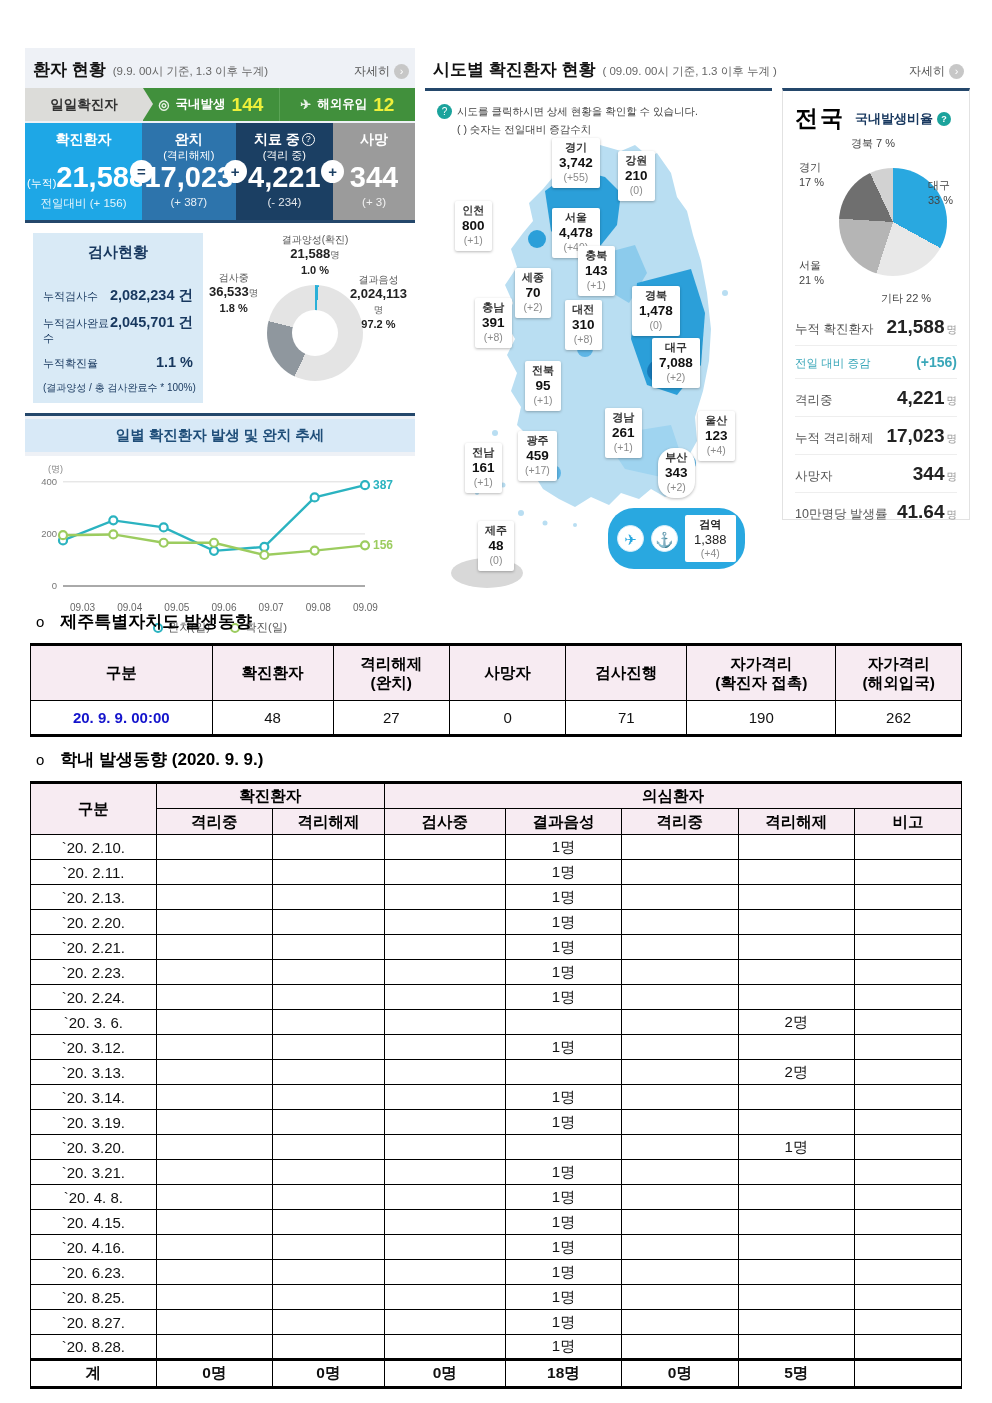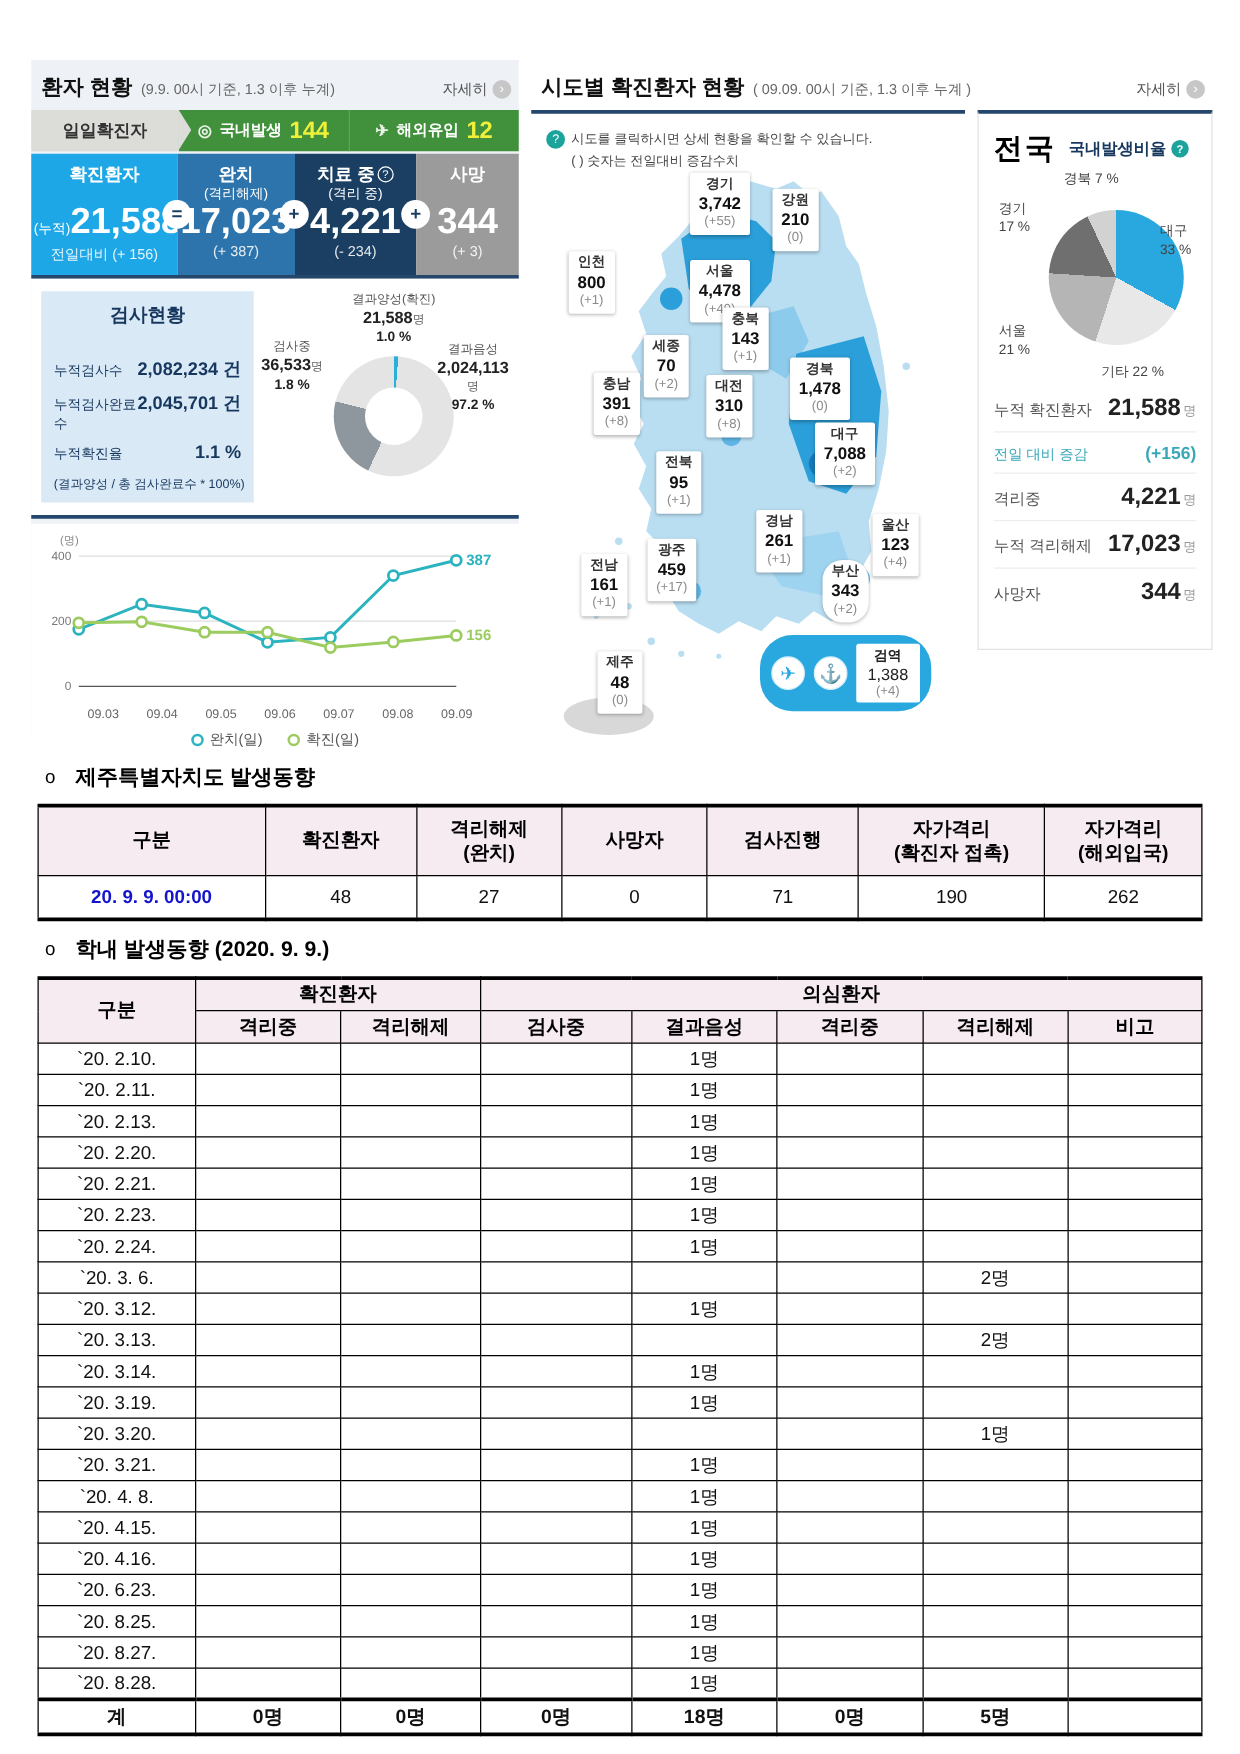--- a/index.html
+++ b/index.html
@@ -191,20 +191,21 @@
       </div>
       <div class="dlabel dl-neg">
         <span>결과음성</span><br>
         <b>2,024,113</b><br>
         <span class="u">명</span><br>
         <b class="pct">97.2 %</b>
       </div>
     </div>
   </div>
   <div class="navline"></div>
+  <div class="ctitle">일별 확진환자 발생 및 완치 추세</div>
   <div class="chartcard">
     <svg id="trendSvg" width="374" height="138" viewBox="0 0 374 138">
         <text x="34" y="10" text-anchor="end" font-size="9" fill="#888">(명)</text>
         <line x1="34" y1="124" x2="336" y2="124" stroke="#555" stroke-width="1"></line>
         <text x="28" y="127" text-anchor="end" font-size="9.5" fill="#777">0</text>
         <line x1="34" y1="71.90697674418604" x2="336" y2="71.90697674418604" stroke="#ddd" stroke-width="1"></line>
         <text x="28" y="74.90697674418604" text-anchor="end" font-size="9.5" fill="#777">200</text>
         <line x1="34" y1="19.813953488372093" x2="336" y2="19.813953488372093" stroke="#ddd" stroke-width="1"></line>
         <text x="28" y="22.813953488372093" text-anchor="end" font-size="9.5" fill="#777">400</text>
         <polyline points="34,78.41860465116278 84.33333333333334,58.36279069767441 134.66666666666669,65.3953488372093 185,88.83720930232559 235.33333333333334,84.93023255813954 285.66666666666663,35.44186046511628 336,23.200000000000003" fill="none" stroke="#2bb3c0" stroke-width="2.4"></polyline>
@@ -417,20 +418,24 @@
             <span class="nv">4,221<span class="nu">명</span></span>
           </div>
           <div class="nrow">
             <span class="nl">누적 격리해제</span>
             <span class="nv">17,023<span class="nu">명</span></span>
           </div>
           <div class="nrow">
             <span class="nl">사망자</span>
             <span class="nv">344<span class="nu">명</span></span>
           </div>
+          <div class="nrow">
+            <span class="nl">10만명당 발생률</span>
+            <span class="nv">41.64<span class="nu">명</span></span>
+          </div>
         </div>
     </div>
   </div>
 </section>
 
 <section class="sect" id="jeju">
   <div class="shead">
     <span class="bullet">o</span>
     <span>제주특별자치도 발생동향</span>
   </div>

